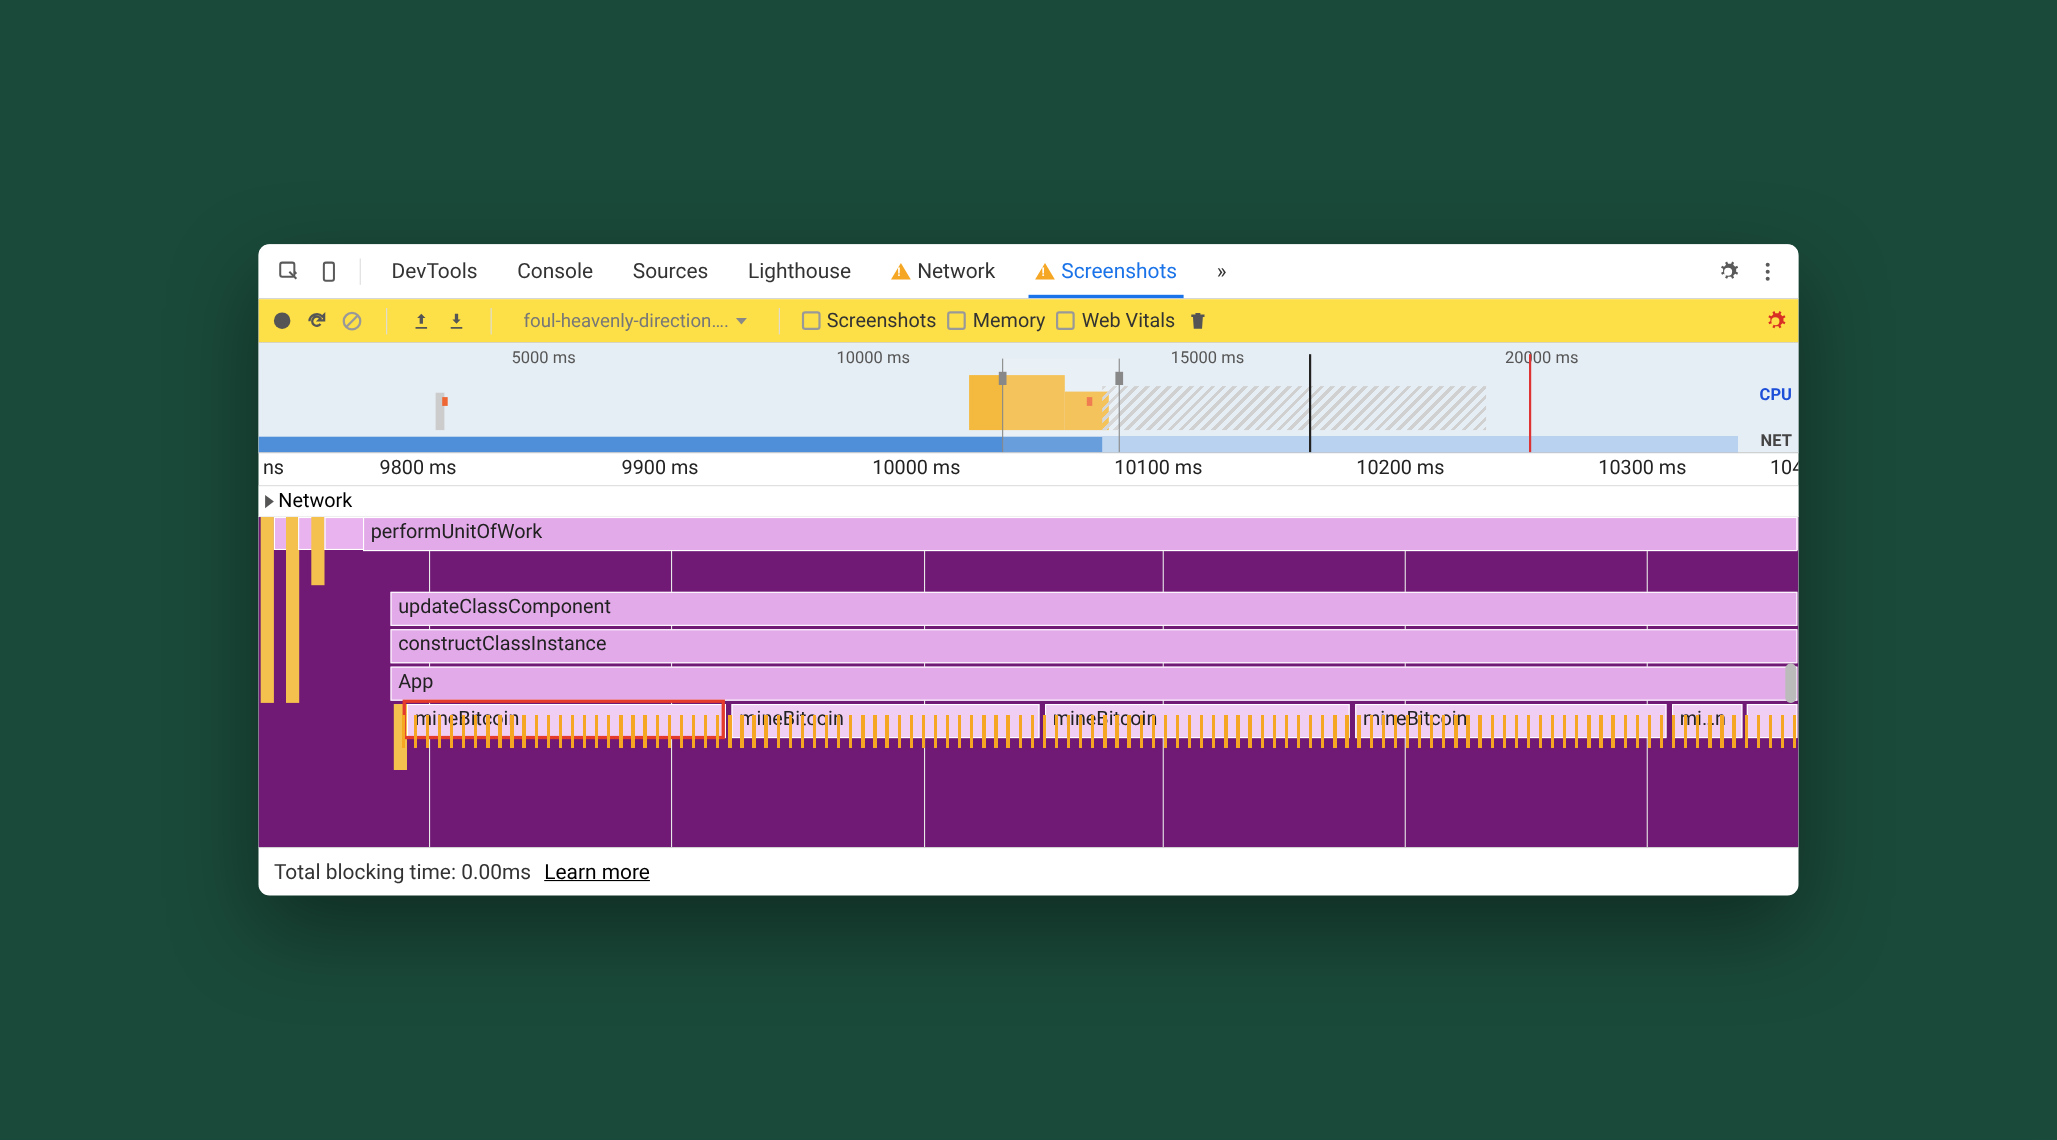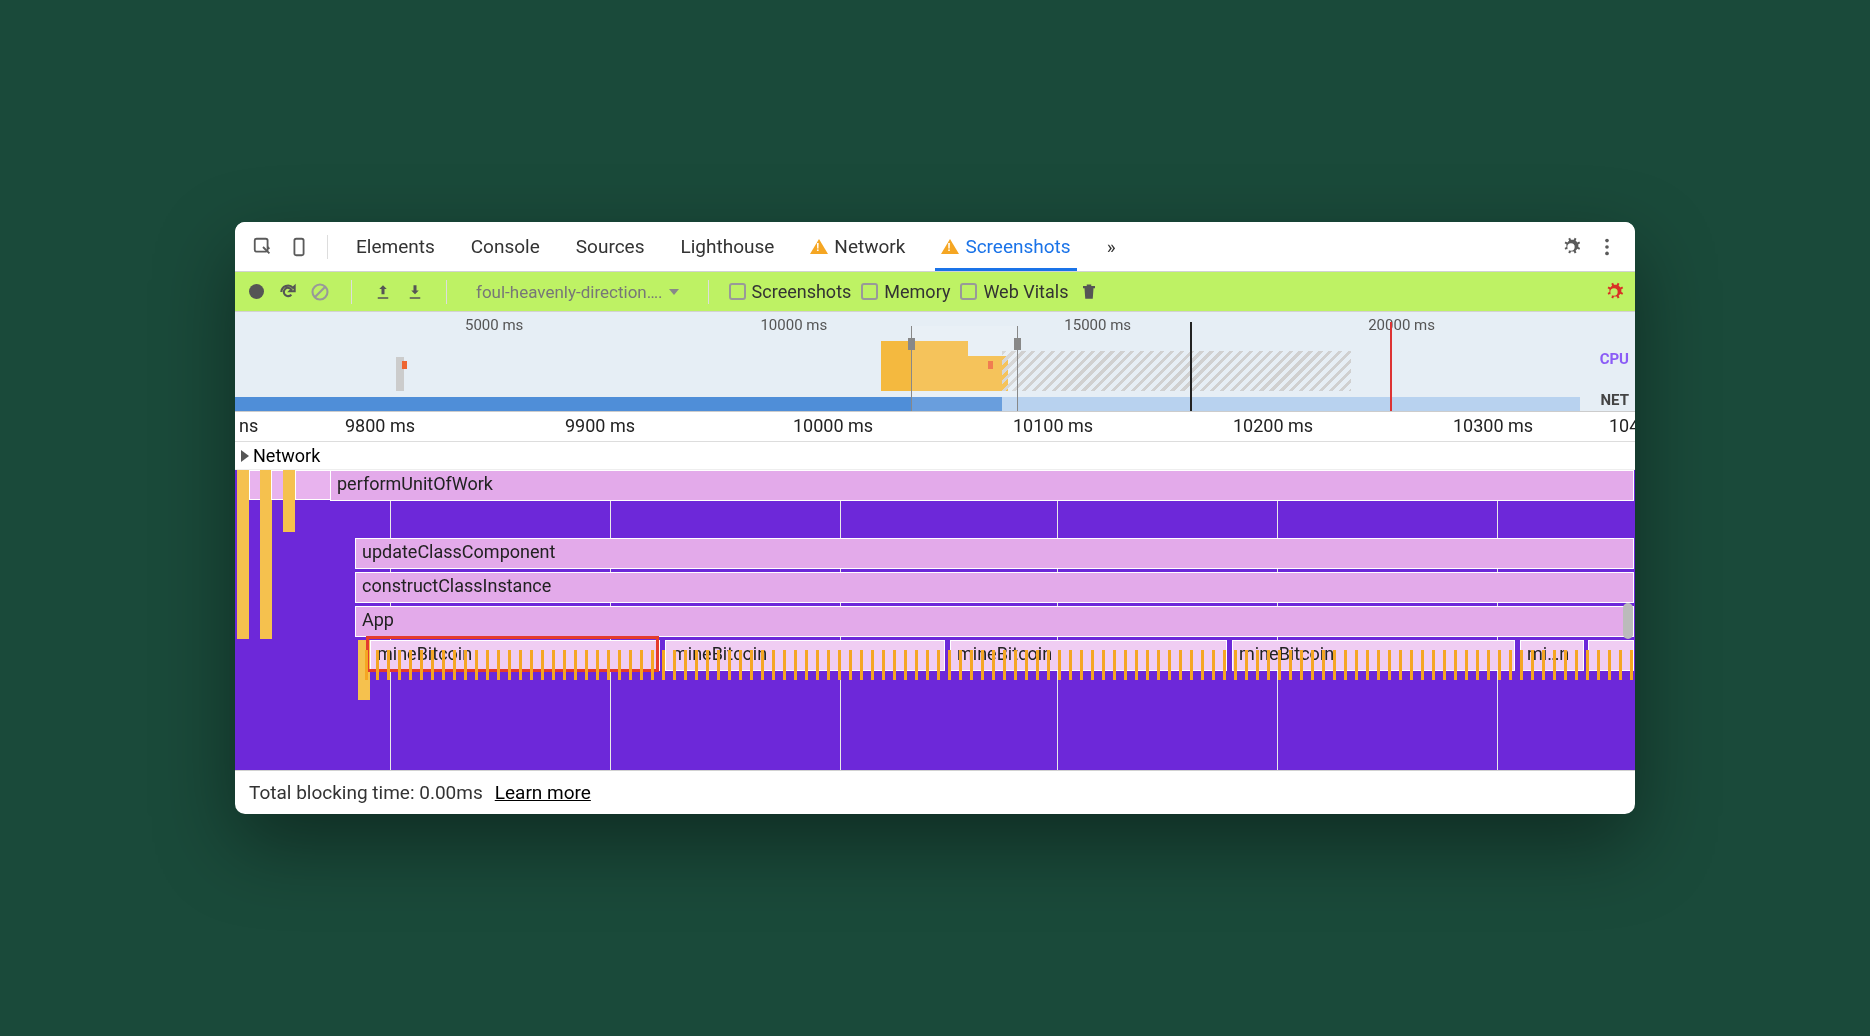--- a/index.html
+++ b/index.html
@@ -41,52 +41,52 @@
 .sep { width:1px; height:24px; background:#ddd; margin:0 10px; }
 .tab { padding:0 18px; height:100%; display:flex; align-items:center; font-size:19px; color:#333; cursor:pointer; position:relative; gap:6px; }
 .tab.active { color:#1a73e8; }
 .tab.active::after { content:""; position:absolute; bottom:0; left:12px; right:12px; height:3px; background:#1a73e8; }
 .warn-tri { width:0; height:0; border-left:9px solid transparent; border-right:9px solid transparent; border-bottom:15px solid #f5a623; position:relative; }
 .warn-tri::after { content:"!"; position:absolute; left:-3px; top:2px; color:#fff; font-size:11px; font-weight:bold; }
 .spacer { flex:1; }
 
 .toolbar {
   display:flex; align-items:center; height:40px; border-bottom:1px solid #d2d2d2;
-  padding:0 10px; gap:10px; background:#bef264;
+  padding:0 10px; gap:10px; background:#fde047;
 }
 .toolbar .btn { width:22px; height:22px; display:flex; align-items:center; justify-content:center; color:#555; cursor:pointer; }
 .rec { width:15px; height:15px; border-radius:50%; background:#555; }
 .sel { color:#777; font-size:17px; padding:4px 8px; border:1px solid transparent; cursor:pointer; display:flex; align-items:center; gap:6px; white-space:nowrap; max-width:260px; overflow:hidden; }
 .sel-caret { width:0; height:0; border-left:5px solid transparent; border-right:5px solid transparent; border-top:6px solid #888; }
 .cbx { display:flex; align-items:center; gap:6px; font-size:18px; color:#333; cursor:pointer; }
 .cbox { width:17px; height:17px; border:2px solid #999; border-radius:3px; }
 
 .overview { height:100px; border-bottom:1px solid #ccc; position:relative; background:#e6eef5; }
 .ov-ticks { display:flex; justify-content:space-between; padding:4px 200px 0 230px; font-size:15px; color:#555; position:absolute; top:0; width:100%; }
-.ov-cpu { position:absolute; right:6px; top:38px; font-size:15px; font-weight:bold; color:#8b5cf6; }
+.ov-cpu { position:absolute; right:6px; top:38px; font-size:15px; font-weight:bold; color:#1d4ed8; }
 .ov-net { position:absolute; right:6px; bottom:2px; font-size:15px; font-weight:bold; color:#444; }
 .ov-wave { position:absolute; bottom:20px; left:0; right:55px; height:50px; }
 .ov-peak { position:absolute; left:48%; width:6.5%; bottom:0; height:50px; background:#f4b93f; }
 .ov-peak2 { position:absolute; left:54.5%; width:3%; bottom:0; height:35px; background:#f4b93f; }
 .ov-hatch { position:absolute; left:57%; right:17%; bottom:0; height:40px; background:repeating-linear-gradient(135deg,#d0d0d0,#d0d0d0 3px,transparent 3px,transparent 7px); }
 .ov-small { position:absolute; left:12%; bottom:0; width:8px; height:34px; background:#ccc; }
 .ov-redtick { position:absolute; top:20px; width:5px; height:8px; background:#e63; }
 .ov-netbar { position:absolute; bottom:0; left:0; right:55px; height:14px; background:#4f8ed8; }
 .ov-netbar::after { content:""; position:absolute; left:57%; right:0; top:0; bottom:0; background:#b8d2ef; }
 .ov-marker { position:absolute; top:10px; bottom:0; width:2px; }
 .ov-sel { position:absolute; top:14px; bottom:0; left:48.3%; width:7.6%; background:rgba(255,255,255,.15); border-left:1px solid #888; border-right:1px solid #888; }
 .ov-handles { position:absolute; top:12px; height:12px; width:7px; background:#888; }
 
 .ruler { height:30px; display:flex; border-bottom:1px solid #ddd; font-size:18px; color:#222; position:relative; }
 .ruler span { position:absolute; top:3px; }
 
 .sechdr { display:flex; align-items:center; height:28px; background:#fff; border-bottom:1px solid #eee; padding-left:6px; font-size:18px; gap:4px; cursor:pointer; }
 .arrow-right { width:0; height:0; border-top:6px solid transparent; border-bottom:6px solid transparent; border-left:8px solid #555; }
 
-.flame { position:relative; height:300px; background:#6d28d9; overflow:hidden; }
+.flame { position:relative; height:300px; background:#701a75; overflow:hidden; }
 .frow { position:absolute; height:31px; background:#e3aaea; border:1px solid #fff; font-size:18px; color:#222; padding:2px 6px; white-space:nowrap; overflow:hidden; cursor:pointer; }
 .frow.pale { background:#f0cdf3; }
 .sliver { position:absolute; width:7px; background:#f5c14e; border:none; }
 .ticks { position:absolute; bottom:90px; left:130px; right:0; height:30px; background:repeating-linear-gradient(90deg,#f5a623 0,#f5a623 3px,transparent 3px,transparent 11px); }
 .redbox { position:absolute; border:3px solid #e43b2c; pointer-events:none; }
 .scrollthumb { position:absolute; right:2px; top:133px; width:10px; height:36px; background:#bbb; border-radius:5px; }
 .vsep { position:absolute; top:0; bottom:0; width:1px; background:#e8e8e8; }
 
 .footer { height:44px; border-top:1px solid #d2d2d2; display:flex; align-items:center; padding:0 14px; font-size:19px; color:#333; gap:12px; }
 .footer a { color:#000000; text-decoration:underline; cursor:pointer; }
@@ -105,21 +105,21 @@
         </svg>
     </div>
     <div class="ico">
       <svg width="22" height="22" viewBox="0 0 24 24" fill="none" stroke="#5a5a5a" stroke-width="2">
           <rect x="7" y="3" width="10" height="18" rx="2"></rect>
           <line x1="12" y1="17" x2="12" y2="17"></line>
         </svg>
     </div>
     <div class="sep"></div>
     <div class="tab">
-        <span>Elements</span>
+        <span>DevTools</span>
       </div>
     <div class="tab">
         <span>Console</span>
       </div>
     <div class="tab">
         <span>Sources</span>
       </div>
     <div class="tab">
         <span>Lighthouse</span>
       </div>

